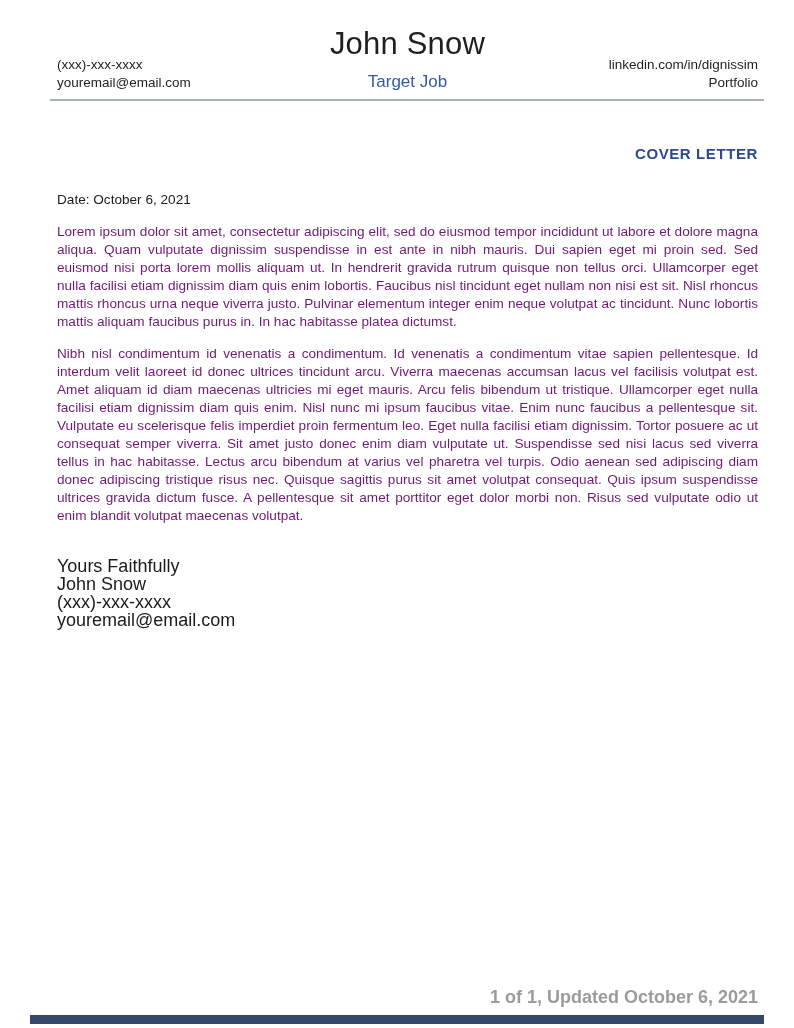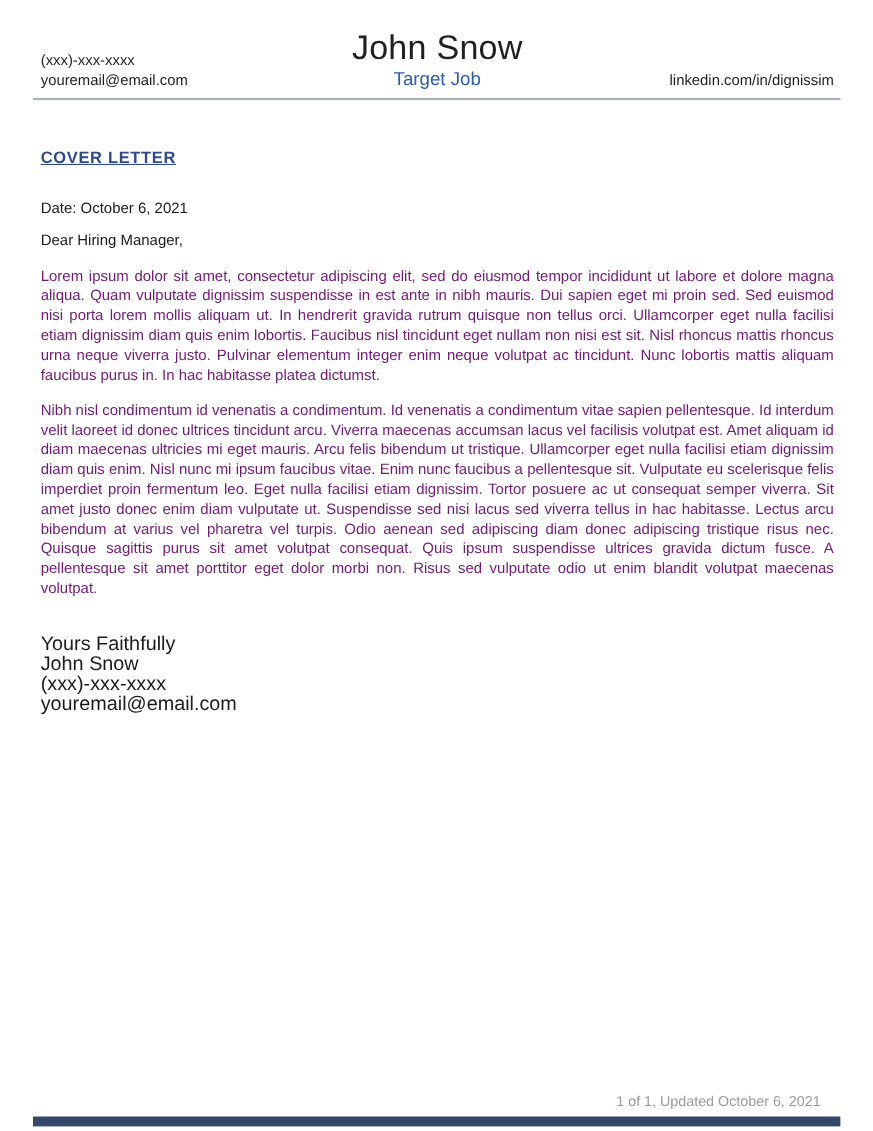--- a/index.html
+++ b/index.html
@@ -8,20 +8,21 @@
     font-family: "Liberation Sans", sans-serif;
     color: #1b1b1b;
   }
   .page {
     position: relative;
     width: 794px;
     height: 1028px;
     margin: 0 auto;
     background: #ffffff;
     overflow: hidden;
+    padding-left: 20px;
   }
   
   .letter-header {
     display: grid;
     grid-template-columns: 1fr auto 1fr;
     align-items: end;
     padding: 27px 36px 7px 37px;
   }
   .h-left { text-align: left; font-size: 13.5px; line-height: 18px; color: #1e1e1e; }
   .h-right { text-align: right; font-size: 13.5px; line-height: 18px; color: #1e1e1e; }
@@ -31,55 +32,55 @@
     line-height: 33px;
     font-weight: normal;
     color: #1f1f1f;
     letter-spacing: 0.2px;
     white-space: nowrap;
   }
   .target-job {
     font-size: 17px;
     line-height: 21px;
     color: var(--accent_blue, #2d5bb0);
-    margin-top: 1px;
+    margin-top: 11px;
   }
   .header-rule {
     height: 2px;
     margin: 0 30px;
     background: var(--rule_color, #aab0bc);
   }
   
   .letter-main { padding: 0 36px 0 37px; }
   .section-title {
     margin-top: 44px;
-    text-align: left;
+    text-align: right;
     font-size: 15px;
     font-weight: bold;
     letter-spacing: 0.6px;
     color: var(--title_blue, #2c4a8c);
-    text-decoration: underline;
   }
   .date-line { margin-top: 29px; font-size: 13.6px; line-height: 18px; }
   .salutation { margin-top: 11px; font-size: 13.6px; line-height: 18px; }
   .body-par {
     margin-top: 14px;
     font-size: 13.6px;
     line-height: 18px;
     text-align: justify;
     color: #701a75;
   }
   .closing-block { margin-top: 32px; font-size: 18px; line-height: 18px; }
   
   .page-info {
     position: absolute;
-    right: 48px;
+    right: 36px;
     bottom: 20px;
-    font-size: 13px;
+    font-size: 18px;
     color: var(--footer_text, #9b9b9b);
+    font-weight: bold;
   }
   .footer-bar {
     position: absolute;
     left: 30px;
     right: 30px;
     bottom: 4px;
     height: 9px;
     background: var(--footer_bar, #35476b);
   }
 </style>
@@ -92,29 +93,29 @@
     <div class="h-left">
       <div>(xxx)-xxx-xxxx</div>
       <div>youremail@email.com</div>
     </div>
     <div class="h-center">
       <div class="applicant-name">John Snow</div>
       <div class="target-job">Target Job</div>
     </div>
     <div class="h-right">
       <div>linkedin.com/in/dignissim</div>
+      <div>Portfolio</div>
     </div>
   </header>
 
   <div class="header-rule"></div>
 
   <main class="letter-main">
     <h2 class="section-title">COVER LETTER</h2>
     <p class="date-line">Date: October 6, 2021</p>
-    <p class="salutation">Dear Hiring Manager,</p>
     <p class="body-par">Lorem ipsum dolor sit amet, consectetur adipiscing elit, sed do eiusmod tempor incididunt ut labore et dolore magna aliqua. Quam vulputate dignissim suspendisse in est ante in nibh mauris. Dui sapien eget mi proin sed. Sed euismod nisi porta lorem mollis aliquam ut. In hendrerit gravida rutrum quisque non tellus orci. Ullamcorper eget nulla facilisi etiam dignissim diam quis enim lobortis. Faucibus nisl tincidunt eget nullam non nisi est sit. Nisl rhoncus mattis rhoncus urna neque viverra justo. Pulvinar elementum integer enim neque volutpat ac tincidunt. Nunc lobortis mattis aliquam faucibus purus in. In hac habitasse platea dictumst.</p>
     <p class="body-par">Nibh nisl condimentum id venenatis a condimentum. Id venenatis a condimentum vitae sapien pellentesque. Id interdum velit laoreet id donec ultrices tincidunt arcu. Viverra maecenas accumsan lacus vel facilisis volutpat est. Amet aliquam id diam maecenas ultricies mi eget mauris. Arcu felis bibendum ut tristique. Ullamcorper eget nulla facilisi etiam dignissim diam quis enim. Nisl nunc mi ipsum faucibus vitae. Enim nunc faucibus a pellentesque sit. Vulputate eu scelerisque felis imperdiet proin fermentum leo. Eget nulla facilisi etiam dignissim. Tortor posuere ac ut consequat semper viverra. Sit amet justo donec enim diam vulputate ut. Suspendisse sed nisi lacus sed viverra tellus in hac habitasse. Lectus arcu bibendum at varius vel pharetra vel turpis. Odio aenean sed adipiscing diam donec adipiscing tristique risus nec. Quisque sagittis purus sit amet volutpat consequat. Quis ipsum suspendisse ultrices gravida dictum fusce. A pellentesque sit amet porttitor eget dolor morbi non. Risus sed vulputate odio ut enim blandit volutpat maecenas volutpat.</p>
     <div class="closing-block">
       <div>Yours Faithfully</div>
       <div>John Snow</div>
       <div>(xxx)-xxx-xxxx</div>
       <div>youremail@email.com</div>
     </div>
   </main>
 

